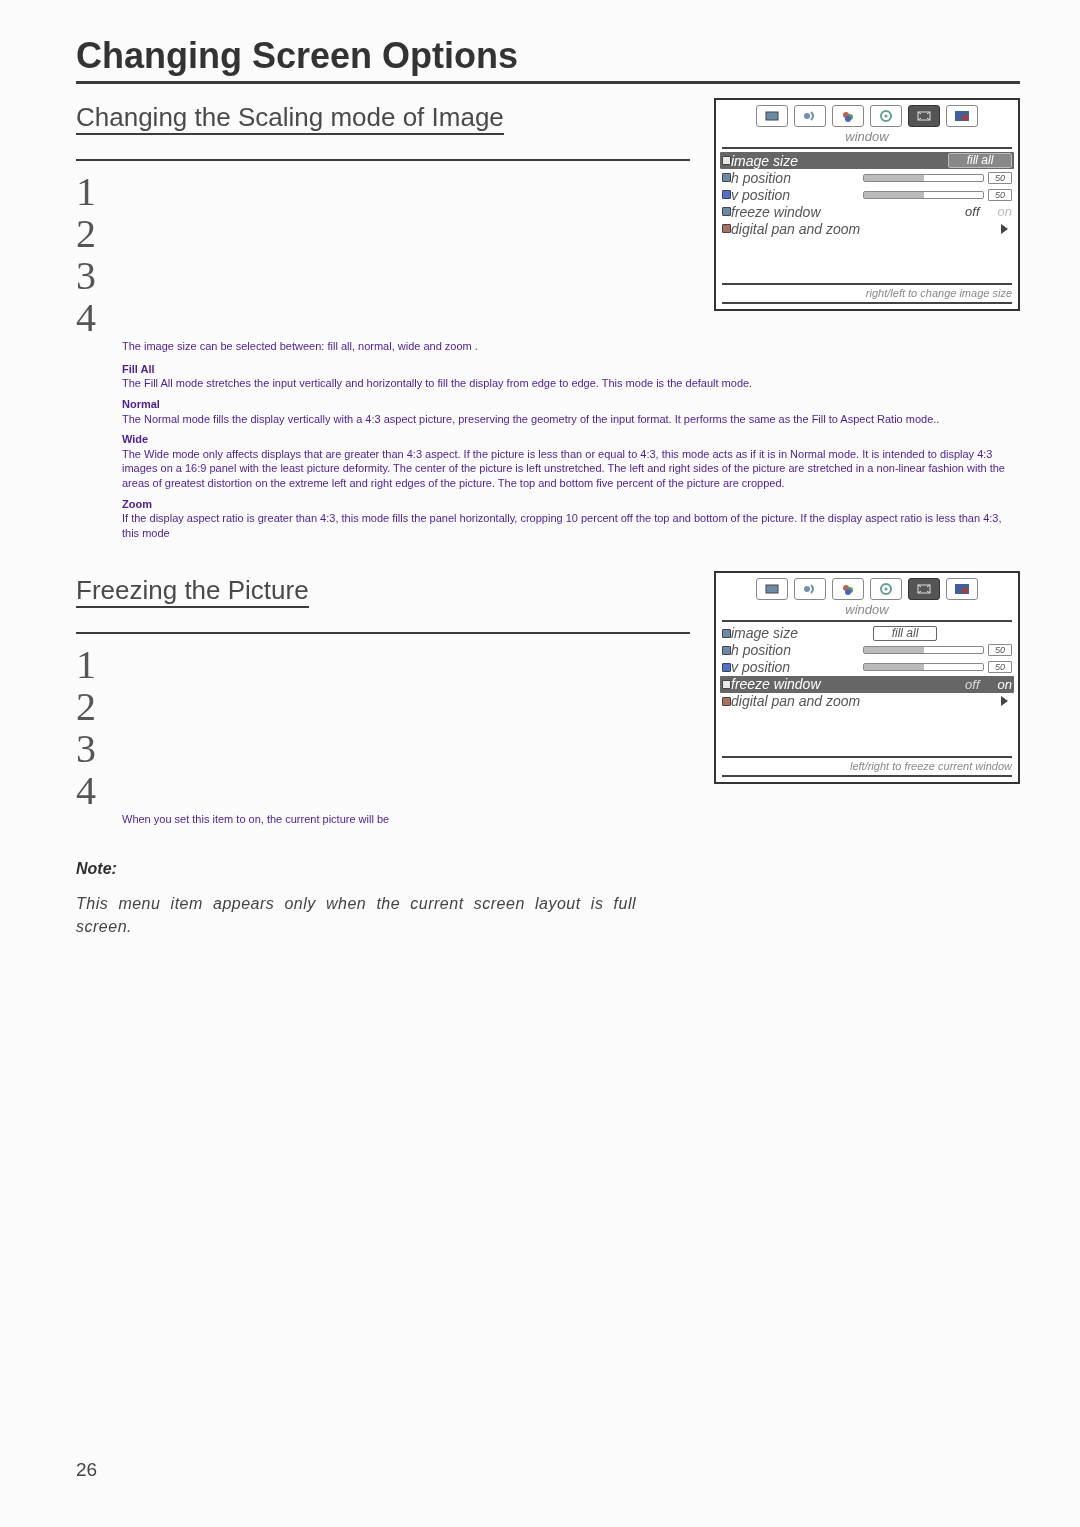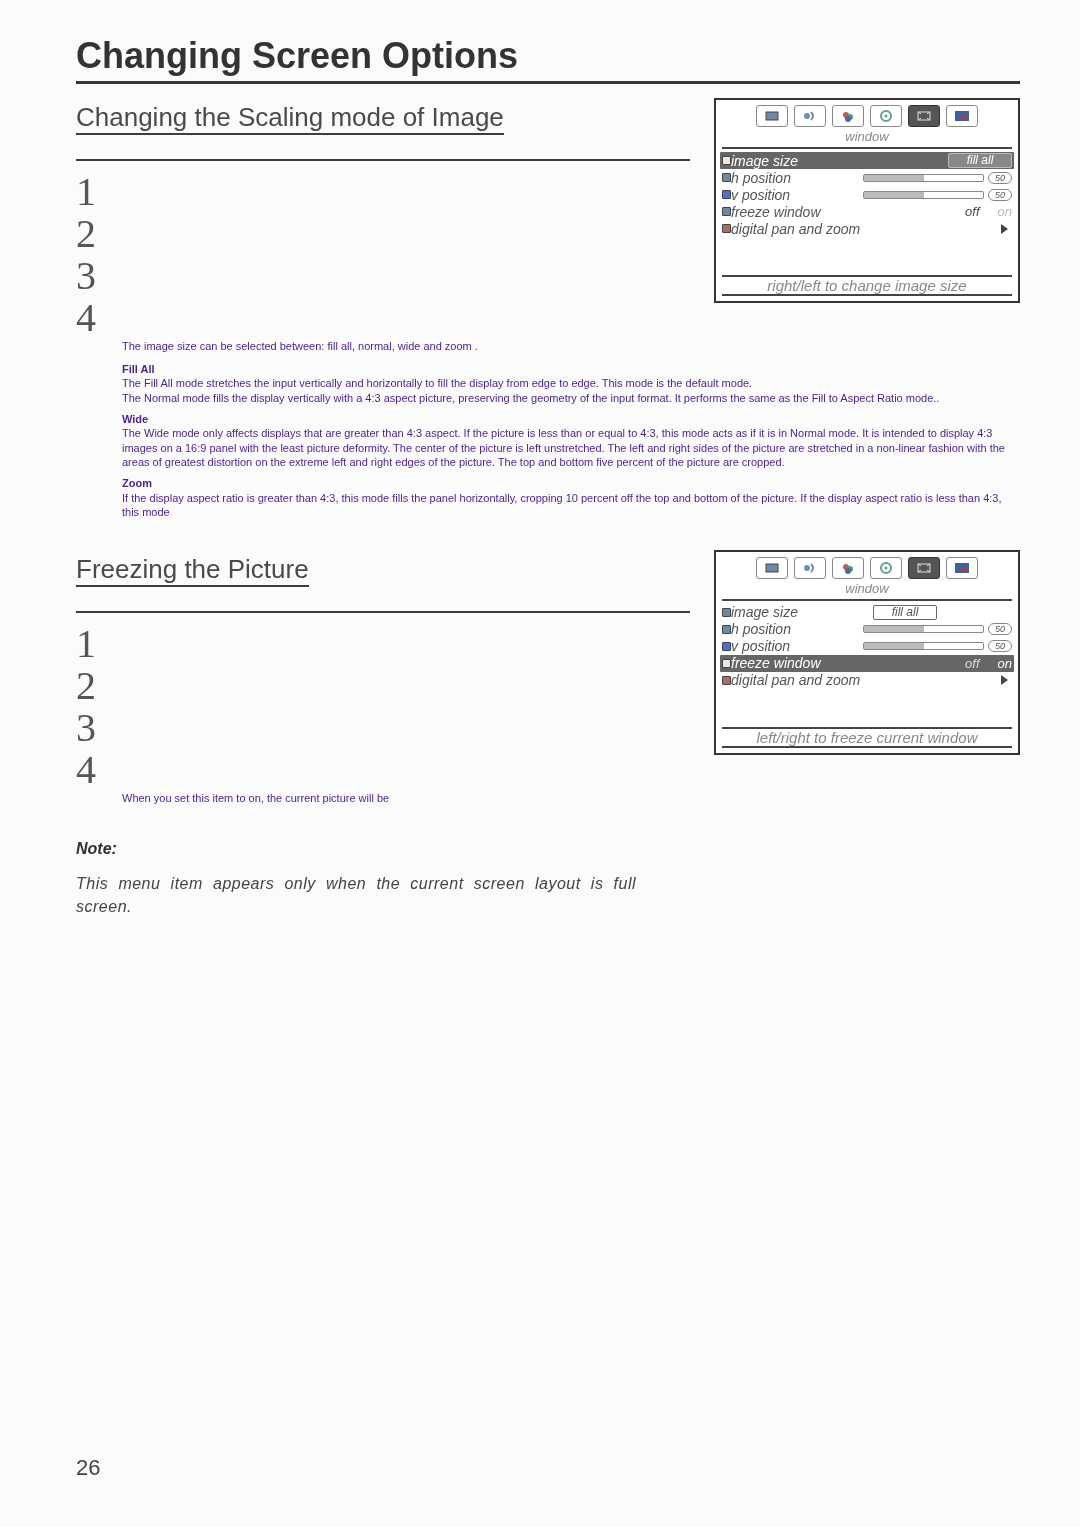--- a/index.html
+++ b/index.html
@@ -187,21 +187,21 @@
     left: 0; top: 0;
     height: 100%; width: 50%;
     background: #bbb;
   }
   .osd-small {
     border: 1px solid #888;
     font-size: 9px;
     text-align: center;
     width: 22px;
     line-height: 10px;
-    border-radius: 6px;
+    border-radius: 1px;
     margin-left: 4px;
   }
   .osd-offon {
     margin-left: auto;
     display: flex;
     gap: 18px;
     font-size: 13px;
     color: #888;
   }
   .osd-offon .dark { color: #444; }
@@ -215,29 +215,29 @@
     border-top: 5px solid transparent;
     border-bottom: 5px solid transparent;
     border-left: 7px solid #444;
     flex: 0 0 auto;
   }
 
   .osd-spacer { height: 24px; }
   .osd-hint {
     border-top: 2px solid #444;
     border-bottom: 2px solid #444;
-    margin: 8px 6px 5px 6px;
-    text-align: center;
-    font-size: 15px;
+    margin: 16px 6px 5px 6px;
+    text-align: right;
+    font-size: 11px;
     color: #888;
     line-height: 17px;
   }
 
   .pagenum {
-    font-size: 22px;
+    font-size: 19px;
     color: #444;
     margin-top: 14px;
     text-align: center;
   }
 
   .section2 {
     margin-top: 30px;
   }
 
   .freeze-final-wrap {
@@ -351,20 +351,21 @@
         </div>
         <div class="osd-hint">right/left to change image size</div>
       </div>
     </div>
   </div>
 
   <div class="body-area">
     <div class="mode-name">Fill All</div>
     <div>The Fill All mode stretches the input vertically and horizontally to fill the display from edge to edge. This mode is the default mode.</div>
 
+    <div class="mode-name">Normal</div>
     <div>The Normal mode fills the display vertically with a 4:3 aspect picture, preserving the geometry of the input format. It performs the same as the Fill to Aspect Ratio mode..</div>
 
     <div class="mode-name">Wide</div>
     <div>The Wide mode only affects displays that are greater than 4:3 aspect. If the picture is less than or equal to 4:3, this mode acts as if it is in Normal mode. It is intended to display 4:3 images on a 16:9 panel with the least picture deformity. The center of the picture is left unstretched. The left and right sides of the picture are stretched in a non-linear fashion with the areas of greatest distortion on the extreme left and right edges of the picture. The top and bottom five percent of the picture are cropped.</div>
 
     <div class="mode-name">Zoom</div>
     <div>If the display aspect ratio is greater than 4:3, this mode fills the panel horizontally, cropping 10 percent off the top and bottom of the picture. If the display aspect ratio is less than 4:3, this mode</div>
   </div>
 
   <div class="section2">

